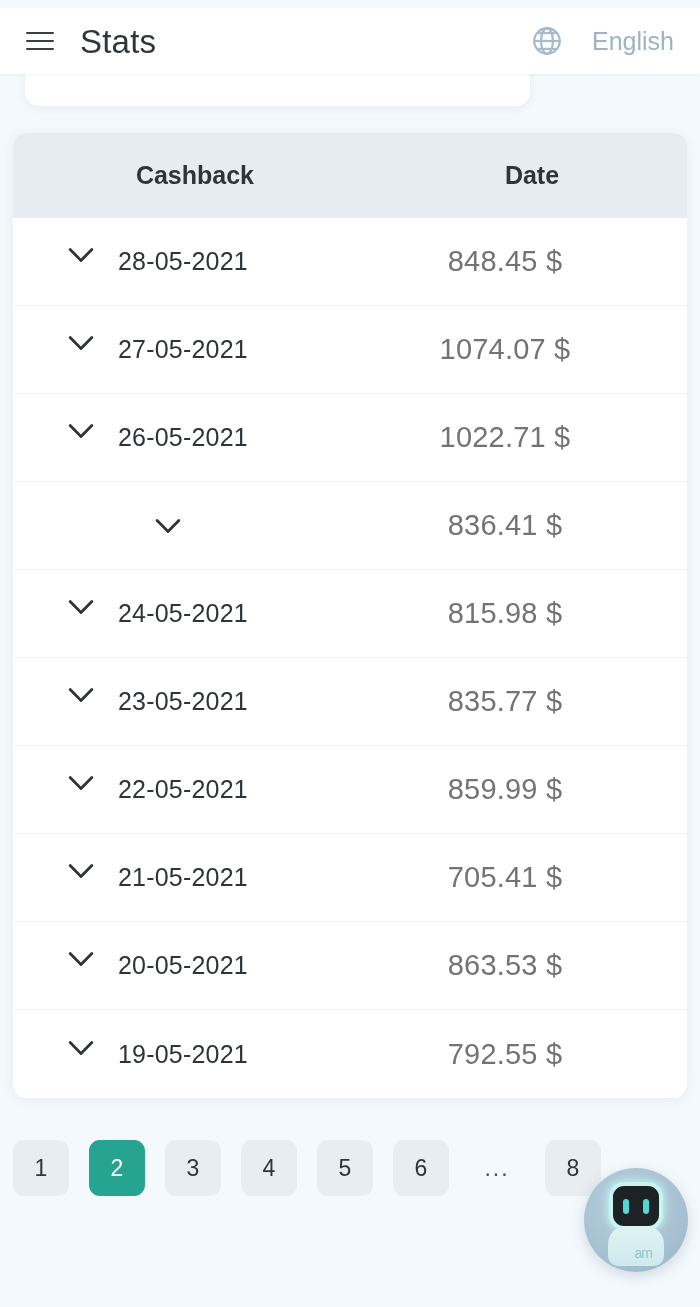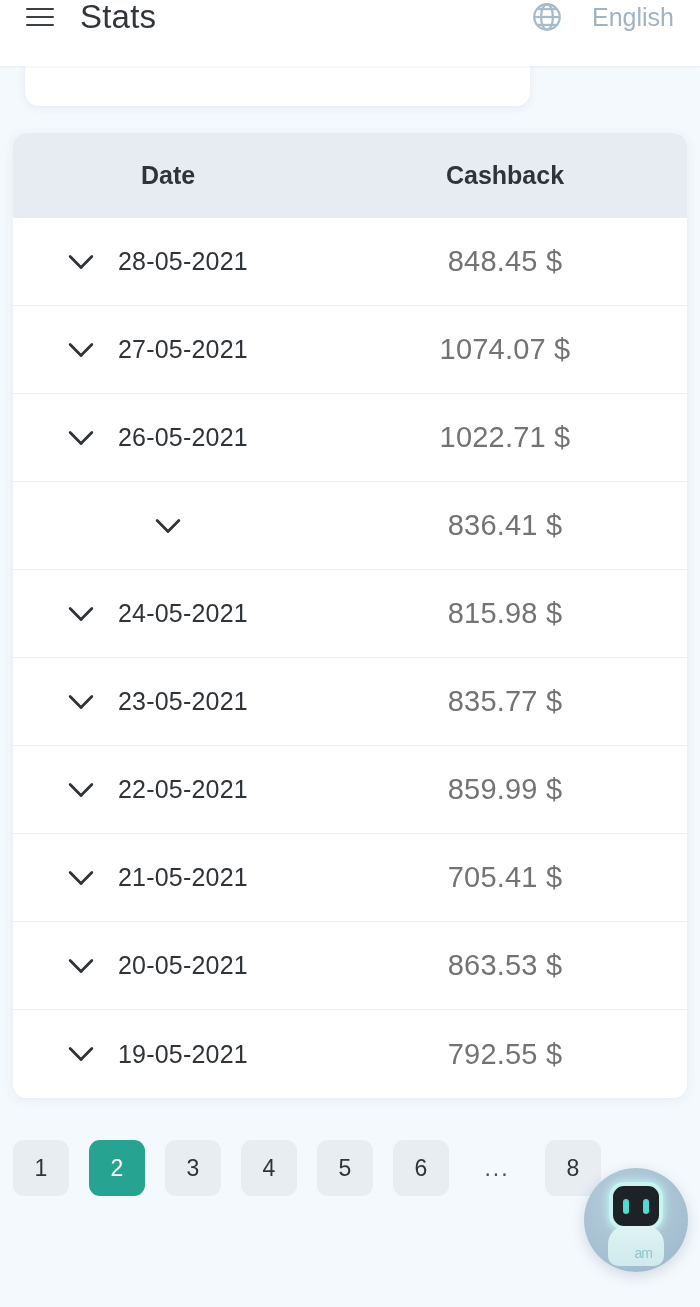--- a/index.html
+++ b/index.html
@@ -13,26 +13,26 @@
   body {
     background: #f4f9fd;
     font-family: "Liberation Sans", sans-serif;
     -webkit-font-smoothing: antialiased;
     position: relative;
   }
 
   
   .appbar {
     position: absolute;
-    top: 0; left: 0;
+    top: 8px; left: 0;
     width: 700px;
     height: 66px;
     background: #ffffff;
     display: flex;
-    align-items: flex-start;
+    align-items: center;
     z-index: 30;
     box-shadow: 0 1px 2px rgba(20,40,70,0.05);
   }
   .appbar-left {
     display: flex;
     align-items: center;
     gap: 24px;
     padding-left: 26px;
   }
   .hamburger {
@@ -134,21 +134,20 @@
     align-items: center;
     height: 88px;
     border-bottom: 1px solid #eef1f4;
     background: #ffffff;
   }
   .table-row:last-child { border-bottom: none; }
 
   .cell-date {
     width: 46%;
     display: flex;
-    align-items: center;
     justify-content: center;
     gap: 24px;
   }
   .chev {
     width: 26px;
     height: 16px;
     flex: 0 0 auto;
     cursor: pointer;
   }
   .date-text {
@@ -282,22 +281,22 @@
 </div>
 
 <div class="content">
 
   <div class="summary-card">
     <div class="summary-value">55555.07 $</div>
   </div>
 
   <div class="table-card">
     <div class="table-head">
+      <div class="th col-cash">Cashback</div>
       <div class="th col-date">Date</div>
-      <div class="th col-cash">Cashback</div>
     </div>
     <div id="table-body">
         <div class="table-row">
           <div class="cell-date">
             <svg class="chev" viewBox="0 0 24 14" fill="none" stroke="#2f3438" stroke-width="2.6" stroke-linecap="round" stroke-linejoin="round">
               <polyline points="2,2 12,12 22,2"></polyline>
             </svg>
             <span class="date-text">28-05-2021</span>
           </div>
           <div class="cell-cash">848.45 $</div>

